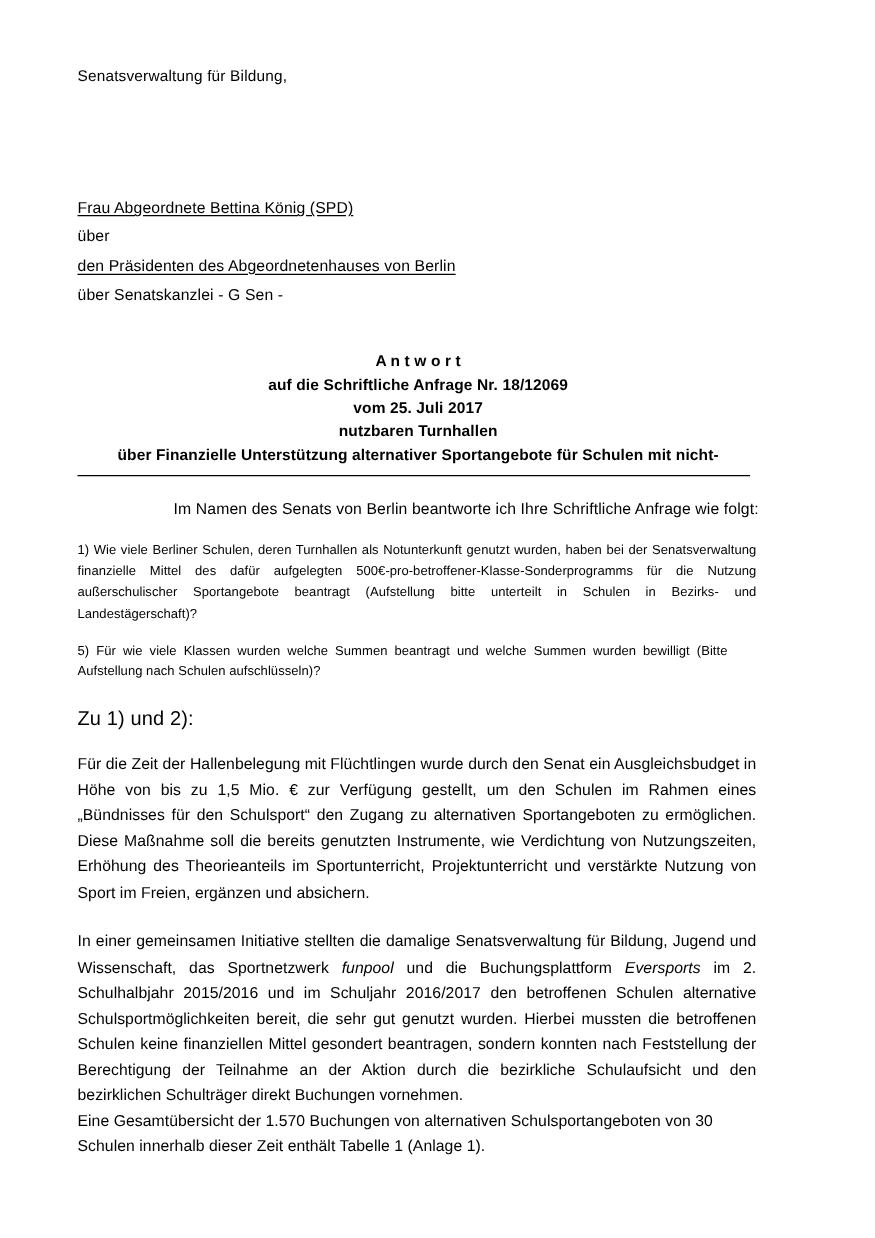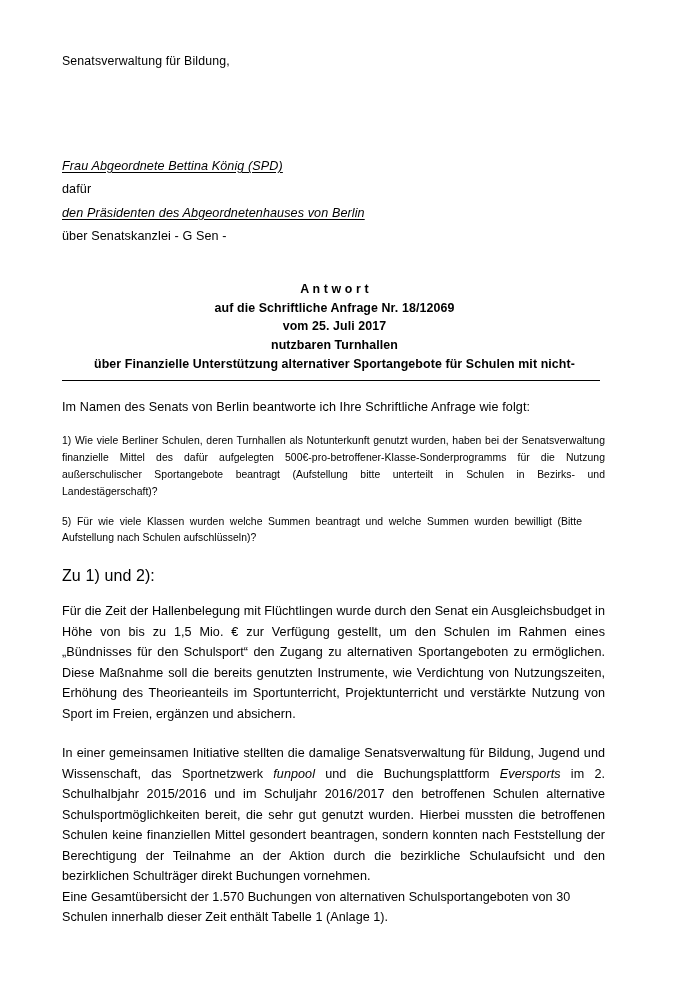--- a/index.html
+++ b/index.html
@@ -39,21 +39,20 @@
   
   .addressee {
     margin-top: 84px;
     font-size: 12.6px;
     line-height: 1.85;
     letter-spacing: 0.1px;
   }
   .addressee .u {
     text-decoration: underline;
     text-underline-offset: 2px;
-    font-style: italic;
   }
   .addressee div { white-space: nowrap; }
 
   
   .titleblock {
     margin-top: 32px;
     font-size: 12.4px;
     font-weight: bold;
     line-height: 1.5;
     letter-spacing: 0.1px;
@@ -66,20 +65,21 @@
     border-top: 1px solid #000;
     width: 538px;
     height: 0;
   }
 
   .intro {
     margin-top: 17px;
     font-size: 12.6px;
     line-height: 1.5;
     letter-spacing: 0.1px;
+    text-align: right;
   }
 
   .qblock {
     margin-top: 16px;
     font-size: 10.4px;
     line-height: 1.62;
     letter-spacing: 0.05px;
     text-align: justify;
     width: 543px;
   }
@@ -111,21 +111,21 @@
 
 <div class="page">
   <div class="content">
 
     <div class="sender">
       <div>Senatsverwaltung für Bildung,</div>
     </div>
 
     <div class="addressee">
       <div class="u">Frau Abgeordnete Bettina König (SPD)</div>
-      <div>dafür</div>
+      <div>über</div>
       <div class="u">den Präsidenten des Abgeordnetenhauses von Berlin</div>
       <div>über Senatskanzlei - G Sen -</div>
     </div>
 
     <div class="titleblock">
       <div class="ttl-line">A n t w o r t</div>
       <div class="ttl-line">auf die Schriftliche Anfrage Nr. 18/12069</div>
       <div class="ttl-line">vom 25. Juli 2017</div>
       <div class="ttl-line">nutzbaren Turnhallen</div>
       <div class="ttl-line">über Finanzielle Unterstützung alternativer Sportangebote für Schulen mit nicht-</div>

